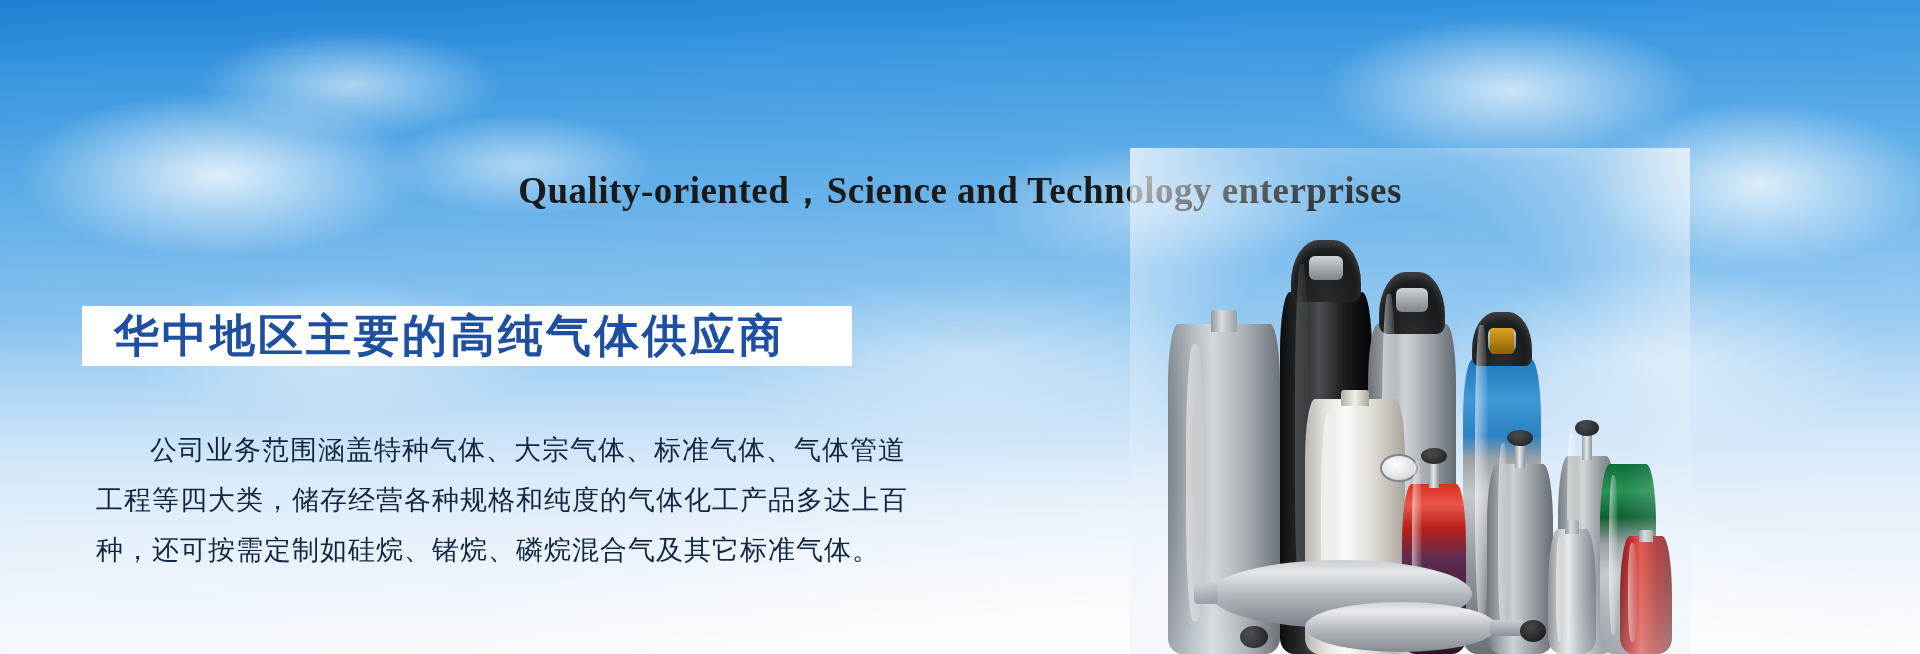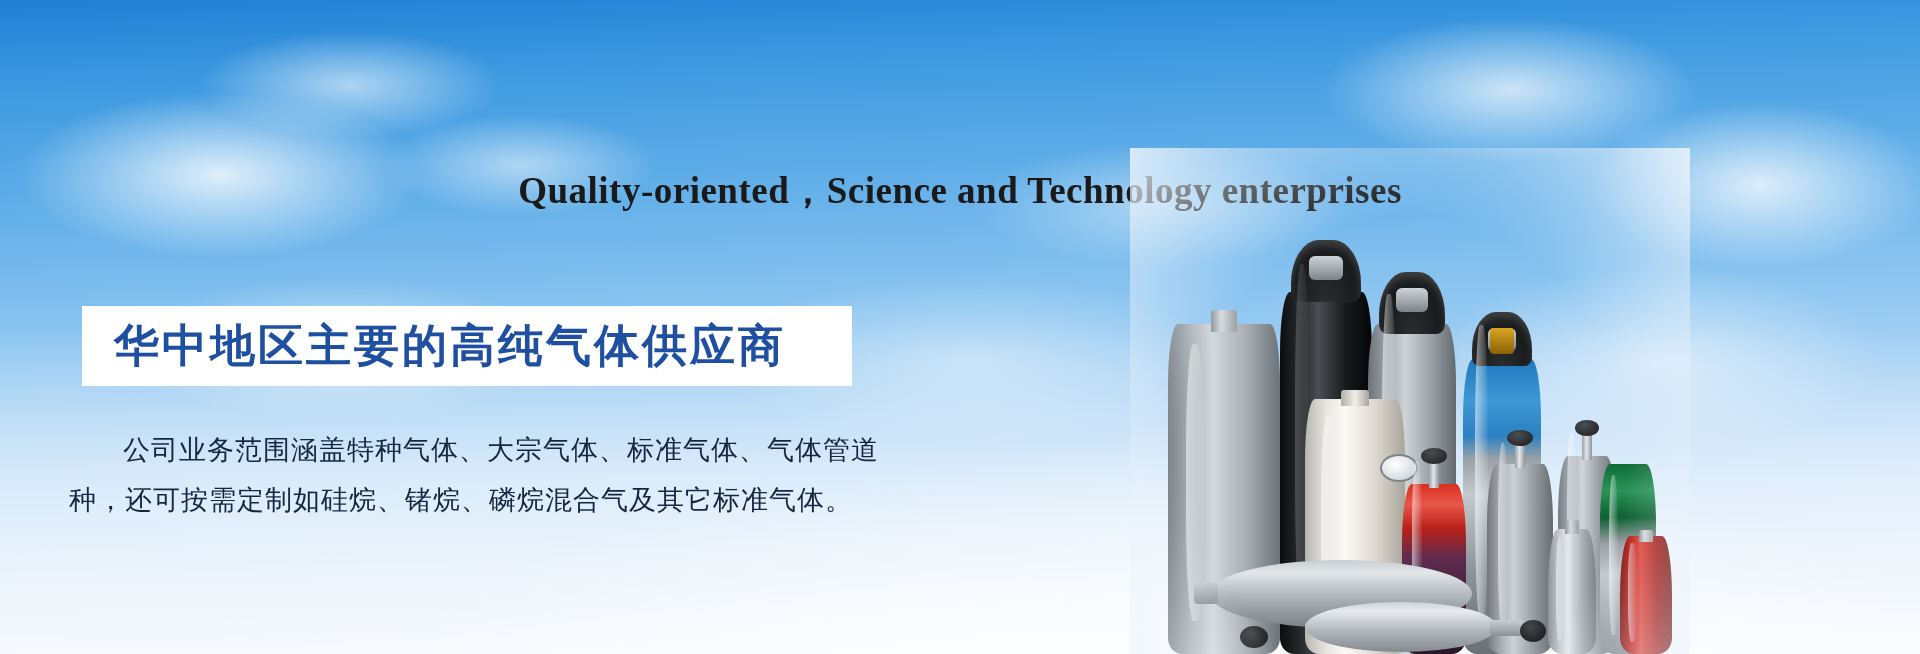--- a/index.html
+++ b/index.html
@@ -81,39 +81,39 @@
     letter-spacing: 0.5px;
     white-space: nowrap;
   }
 
   
   .tagline-box {
     position: absolute;
     left: 82px;
     top: 306px;
     width: 770px;
-    height: 80px;
+    height: 60px;
     background: #ffffff;
     display: flex;
     align-items: center;
   }
   .tagline-text {
     font-family: "DejaVu Sans", "Liberation Sans", sans-serif;
     font-size: 45px;
     font-weight: 700;
     color: #1e4fa0;
     letter-spacing: 3px;
     margin-left: 32px;
     white-space: nowrap;
   }
 
   
   .paragraph {
     position: absolute;
-    left: 69px;
+    left: 96px;
     top: 425px;
     width: 790px;
     font-family: Liberation Serif, serif;
     font-size: 27px;
     line-height: 50px;
     color: #132642;
     letter-spacing: 1px;
   }
   .paragraph .line { white-space: nowrap; }
   .paragraph .line.indent { text-indent: 54px; }
@@ -223,20 +223,21 @@
 
 
   <div class="subtitle">Quality-oriented，Science and Technology enterprises</div>
 
   <div class="tagline-box">
     <div class="tagline-text">华中地区主要的高纯气体供应商</div>
   </div>
 
   <div class="paragraph">
     <div class="line indent">公司业务范围涵盖特种气体、大宗气体、标准气体、气体管道</div>
+    <div class="line">工程等四大类，储存经营各种规格和纯度的气体化工产品多达上百</div>
     <div class="line">种，还可按需定制如硅烷、锗烷、磷烷混合气及其它标准气体。</div>
   </div>
 
   <div class="cylinders">
 
     <div class="cyl" style="left:18px; width:112px; height:330px;">
       <div class="body" style="height:330px; background:linear-gradient(to right,#6f767c 0%,#aeb4b9 22%,#d3d8db 40%,#a8aeb3 70%,#6b7278 100%);"></div>
       <div class="neck" style="bottom:322px; height:22px; left:38%; width:24%;"></div>
       <div class="shine"></div>
     </div>

